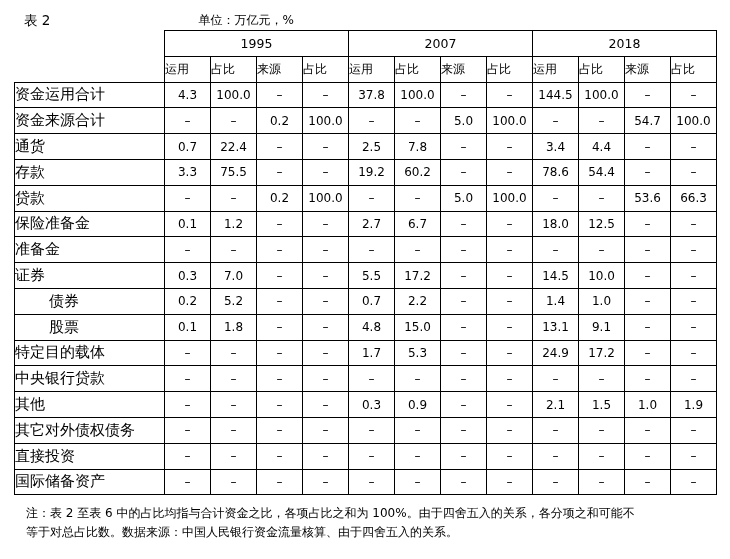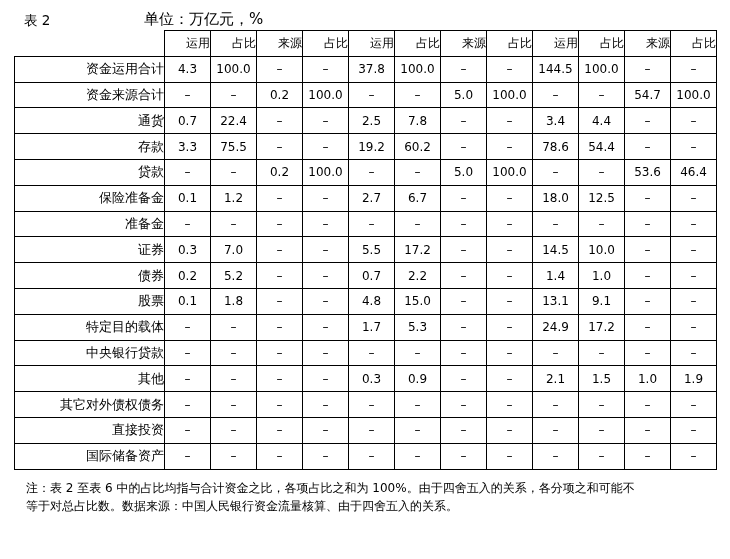--- a/index.html
+++ b/index.html
@@ -40,22 +40,22 @@
   .tbl-title {
     flex: 1 1 auto;
     text-align: center;
     font-size: 14.5px;
     font-weight: bold;
     white-space: nowrap;
   }
   .tbl-unit {
     width: 150px;
     flex: 0 0 150px;
-    text-align: left;
-    font-size: 15px;
+    text-align: right;
+    font-size: 12px;
     white-space: nowrap;
     padding-bottom: 1px;
   }
 
   
   table.fin {
     border-collapse: collapse;
     width: 702px;
     table-layout: fixed;
     font-size: 12px;
@@ -66,36 +66,37 @@
     padding: 0;
     height: 25.8px;
     box-sizing: border-box;
   }
   .hdr-year {
     text-align: center;
     font-size: 12.5px;
     height: 25px;
   }
   .hdr-sub {
-    text-align: right;
+    text-align: left;
     font-size: 12px;
     height: 25px;
   }
   .corner-blank {
     border-left: none !important;
     border-top: none !important;
     border-bottom: none !important;
   }
   .rowlabel {
-    text-align: right;
+    text-align: left;
     padding-left: 12px;
     white-space: nowrap;
-    font-size: 13px;
+    font-size: 15px;
   }
   .rowlabel.indent {
+    padding-left: 34px;
   }
   .num {
     text-align: center;
     font-size: 12px;
   }
   .dash {
     text-align: center;
     font-size: 12px;
   }
 
@@ -135,20 +136,26 @@
         <col class="c-val">
         <col class="c-val">
       <col class="c-val">
         <col class="c-val">
         <col class="c-val">
         <col class="c-val">
     </colgroup>
     <thead>
       <tr>
         <td class="corner-blank"></td>
+        <td class="hdr-year" colspan="4">1995</td>
+        <td class="hdr-year" colspan="4">2007</td>
+        <td class="hdr-year" colspan="4">2018</td>
+      </tr>
+      <tr>
+        <td class="corner-blank"></td>
         <td class="hdr-sub">运用</td>
         <td class="hdr-sub">占比</td>
         <td class="hdr-sub">来源</td>
         <td class="hdr-sub">占比</td>
         <td class="hdr-sub">运用</td>
         <td class="hdr-sub">占比</td>
         <td class="hdr-sub">来源</td>
         <td class="hdr-sub">占比</td>
         <td class="hdr-sub">运用</td>
         <td class="hdr-sub">占比</td>
@@ -223,21 +230,21 @@
           <td class="dash">–</td>
           <td class="num">0.2</td>
           <td class="num">100.0</td>
           <td class="dash">–</td>
           <td class="dash">–</td>
           <td class="num">5.0</td>
           <td class="num">100.0</td>
           <td class="dash">–</td>
           <td class="dash">–</td>
           <td class="num">53.6</td>
-          <td class="num">46.4</td>
+          <td class="num">66.3</td>
         </tr>
         <tr>
           <td class="rowlabel">保险准备金</td>
           <td class="num">0.1</td>
           <td class="num">1.2</td>
           <td class="dash">–</td>
           <td class="dash">–</td>
           <td class="num">2.7</td>
           <td class="num">6.7</td>
           <td class="dash">–</td>

